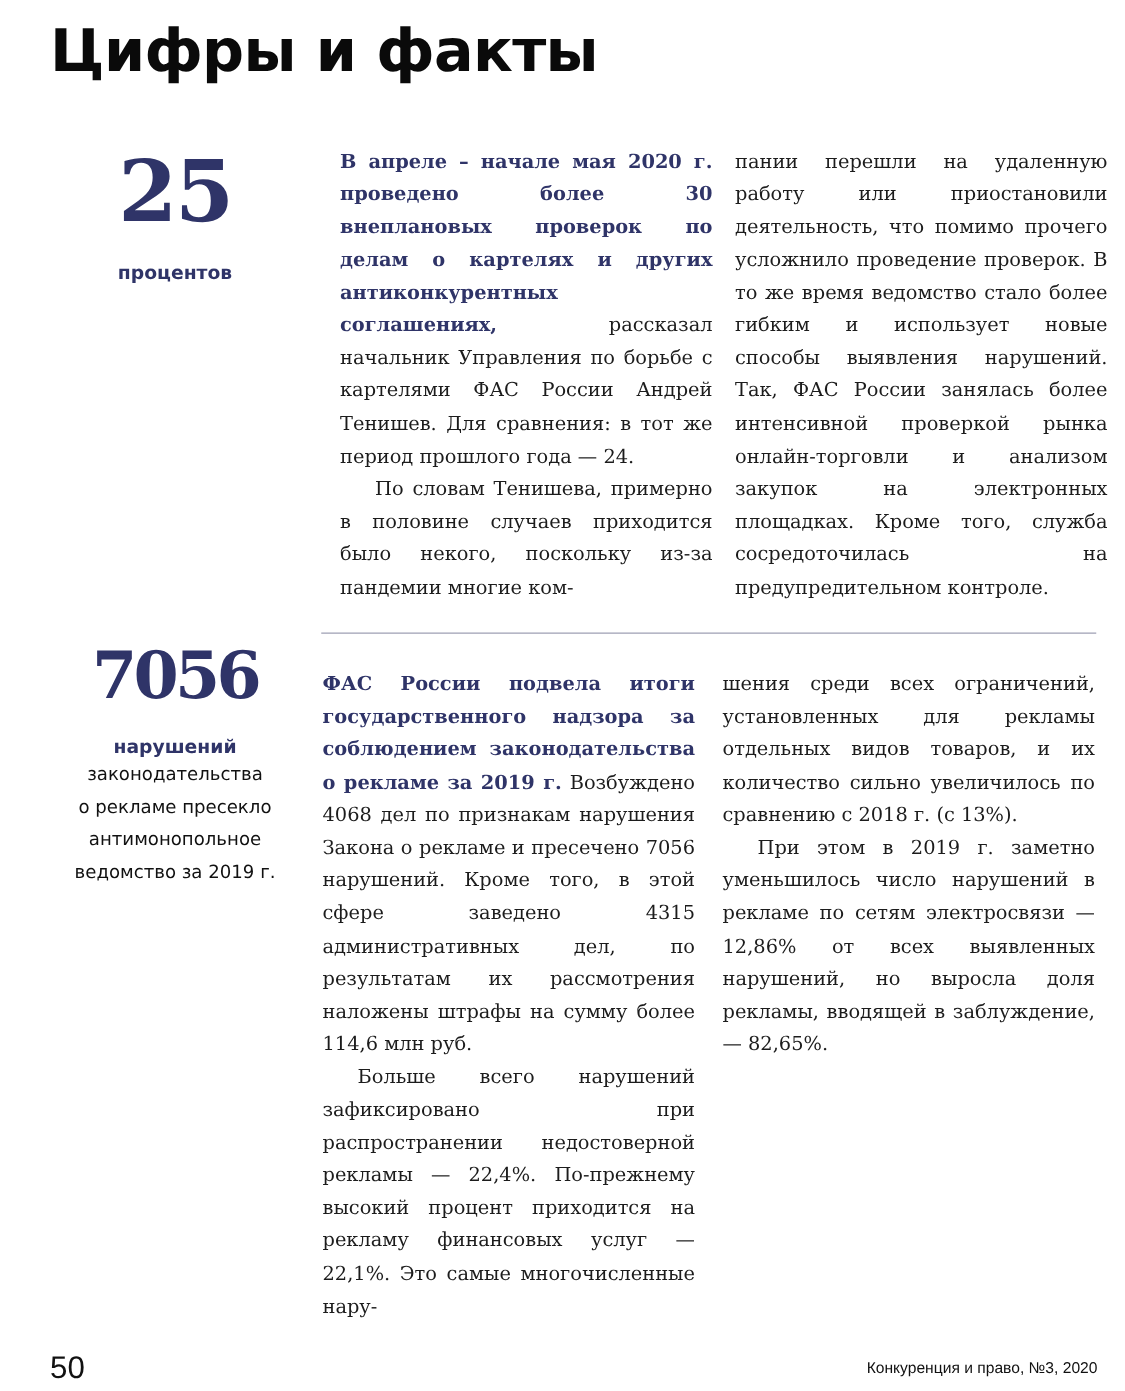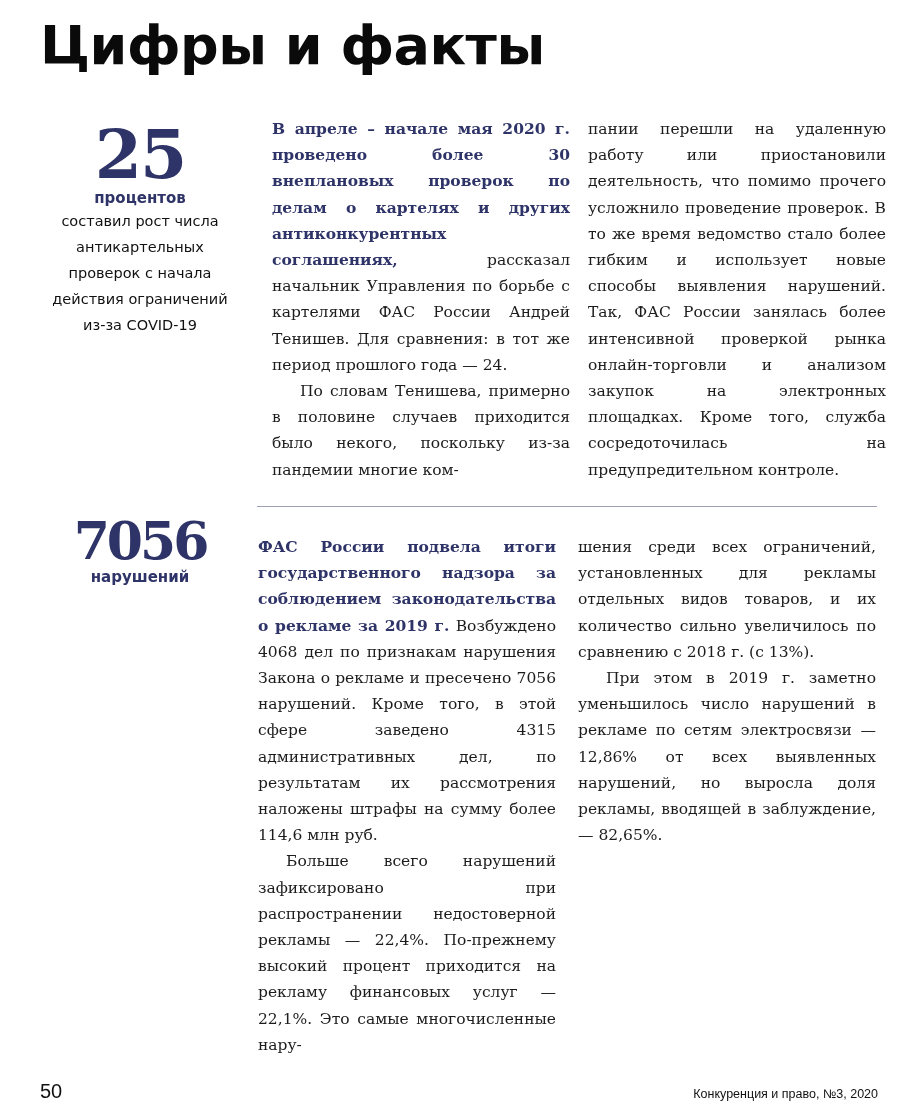--- a/index.html
+++ b/index.html
@@ -1,35 +1,35 @@
 <!DOCTYPE html>
 <html><head>
   <meta charset="utf-8">
   <style>
     html, body { margin: 0; padding: 0; background: #ffffff; }
     body { width: 900px; height: 1113px; position: relative; overflow: hidden; color: #1a1a1a; }
     .page-title {
       position: absolute; left: 40px; top: 14px; margin: 0;
       font-family: "DejaVu Sans", sans-serif; font-weight: bold;
-      font-size: 54px; letter-spacing: -0.5px; color: #0a0a0a;
+      font-size: 47px; letter-spacing: -0.5px; color: #0a0a0a;
     }
     .stat {
       position: absolute; left: 40px; width: 200px; text-align: center;
       font-family: "DejaVu Sans", sans-serif;
     }
     .stat-number {
       font-family: "DejaVu Serif", serif; font-weight: bold; color: #2f3468;
       line-height: 1; letter-spacing: -2px;
     }
     .stat-1 { top: 100px; }
     .stat-1 .stat-number { font-size: 68px; margin-top: 20px; }
     .stat-2 { top: 515px; left: 35px; width: 210px; }
     .stat-2 .stat-number { font-size: 52px; letter-spacing: -3px; }
     .stat-unit {
-      font-weight: bold; color: #2f3468; font-size: 15px; margin-top: 0; line-height: 20px;
+      font-weight: bold; color: #2f3468; font-size: 15px; margin-top: 20px; line-height: 20px;
     }
     .stat-caption {
       font-size: 14.5px; line-height: 26px; color: #111;
       white-space: pre-line;
     }
     .col {
       position: absolute; width: 298px;
       font-family: "DejaVu Serif", serif; font-size: 15.5px; line-height: 26.2px;
       text-align: justify; hyphens: manual; color: #1c1c1c;
     }
@@ -39,55 +39,54 @@
     .col-a1 { left: 272px; top: 116px; }
     .col-a2 { left: 588px; top: 116px; }
     .col-b1 { left: 258px; top: 534px; }
     .col-b2 { left: 578px; top: 534px; }
     .divider {
       position: absolute; left: 257px; top: 506px; width: 620px; height: 0;
       border-top: 1.5px solid #9ea0b4;
     }
     .footer-page {
       position: absolute; left: 40px; top: 1080px;
-      font-family: "Liberation Sans", sans-serif; font-size: 20px; color: #111;
+      font-family: "Liberation Sans", sans-serif; font-size: 25px; color: #111;
     }
     .footer-journal {
       position: absolute; right: 22px; top: 1087px;
       font-family: "Liberation Sans", sans-serif; font-size: 12.5px; color: #111;
     }
   </style>
 </head>
 <body>
 
 <h1 class="page-title">Цифры и факты</h1>
 
 <div class="stat stat-1">
   <div class="stat-number">25</div>
   <div class="stat-unit">процентов</div>
-  <div class="stat-caption">составил рост числа
-антикартельных
-проверок с начала
-действия ограничений
-из-за COVID-19</div>
 </div>
 
 <div class="col col-a1">
   <p><span class="lead">В апреле – начале мая 2020 г. проведено более 30 внеплановых проверок по делам о картелях и других антиконкурентных соглашениях,</span><span> рассказал начальник Управления по борьбе с картелями ФАС России Андрей Тенишев. Для сравнения: в тот же период прошлого года — 24.</span></p>
   <p>По словам Тенишева, примерно в половине случаев приходится было некого, поскольку из-за пандемии многие ком-</p>
 </div>
 <div class="col col-a2">
   <p style="text-indent:0">пании перешли на удаленную работу или приостановили деятельность, что помимо прочего усложнило проведение проверок. В то же время ведомство стало более гибким и использует новые способы выявления нарушений. Так, ФАС России занялась более интенсивной проверкой рынка онлайн-торговли и анализом закупок на электронных площадках. Кроме того, служба сосредоточилась на предупредительном контроле.</p>
 </div>
 
 <div class="divider"></div>
 
 <div class="stat stat-2">
   <div class="stat-number">7056</div>
   <div class="stat-unit">нарушений</div>
+  <div class="stat-caption">законодательства
+о рекламе пресекло
+антимонопольное
+ведомство за 2019 г.</div>
 </div>
 
 <div class="col col-b1">
   <p><span class="lead">ФАС России подвела итоги государственного надзора за соблюдением законодательства о рекламе за 2019 г.</span><span> Возбуждено 4068 дел по признакам нарушения Закона о рекламе и пресечено 7056 нарушений. Кроме того, в этой сфере заведено 4315 административных дел, по результатам их рассмотрения наложены штрафы на сумму более 114,6 млн руб.</span></p>
   <p>Больше всего нарушений зафиксировано при распространении недостоверной рекламы — 22,4%. По-прежнему высокий процент приходится на рекламу финансовых услуг — 22,1%. Это самые многочисленные нару-</p>
 </div>
 <div class="col col-b2">
   <p style="text-indent:0">шения среди всех ограничений, установленных для рекламы отдельных видов товаров, и их количество сильно увеличилось по сравнению с 2018 г. (с 13%).</p>
   <p style="text-indent:28px">При этом в 2019 г. заметно уменьшилось число нарушений в рекламе по сетям электросвязи — 12,86% от всех выявленных нарушений, но выросла доля рекламы, вводящей в заблуждение, — 82,65%.</p>
 </div>

